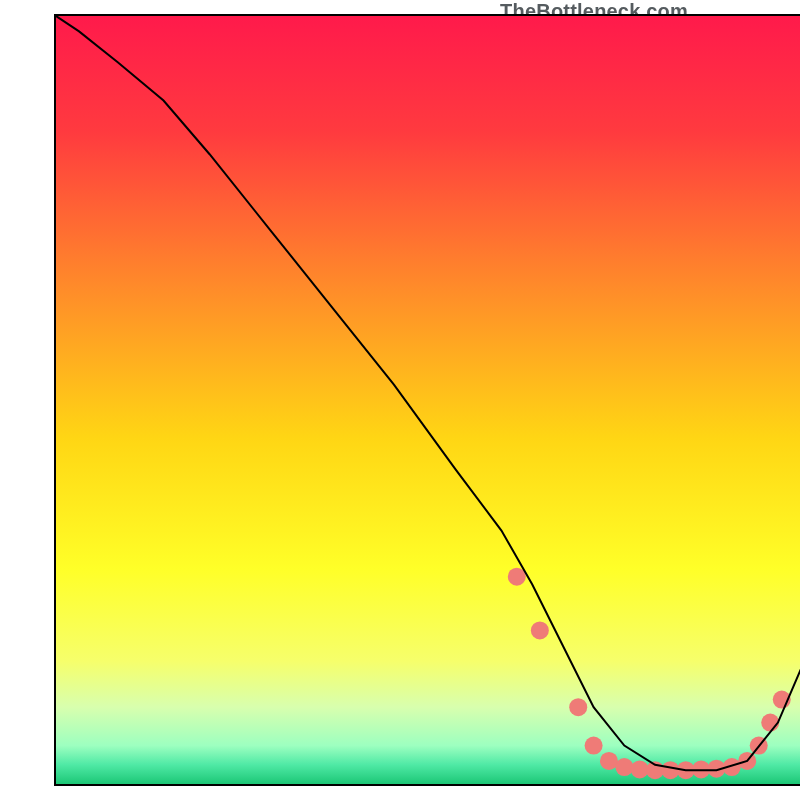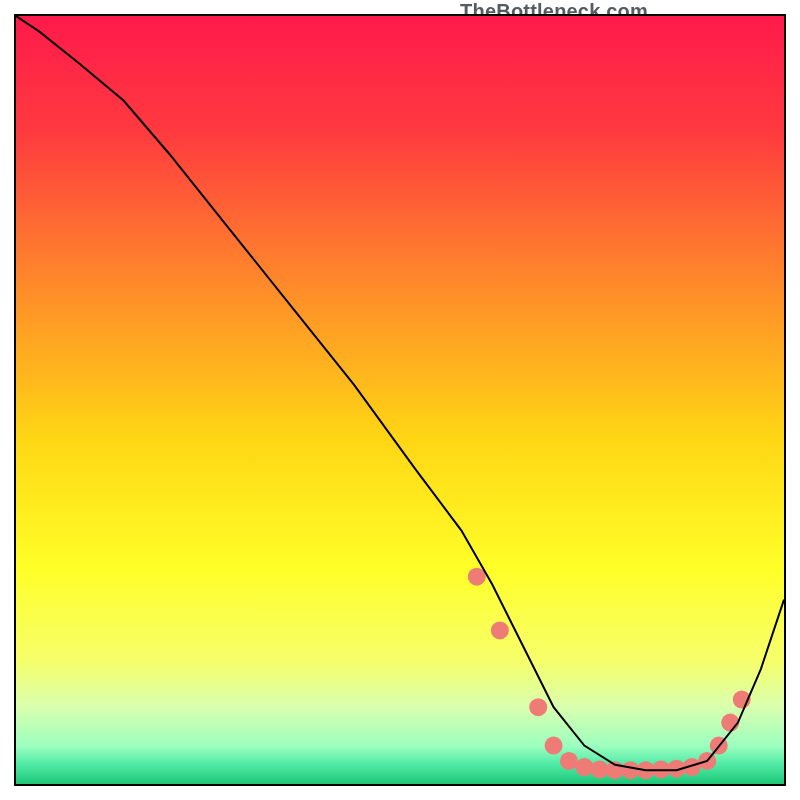--- a/index.html
+++ b/index.html
@@ -9,20 +9,21 @@
     height: 800px;
     background: #ffffff;
     overflow: hidden;
     font-family: Arial, Helvetica, sans-serif;
   }
   .frame {
     position: absolute;
     inset: 0;
     width: 664px;
     height: 800px;
+    margin-left: 40px;
   }
   .plot-area {
     position: absolute;
     left: 14px;
     top: 14px;
     width: 772px;
     height: 772px;
     border: 2px solid #000;
     box-sizing: border-box;
     overflow: hidden;

